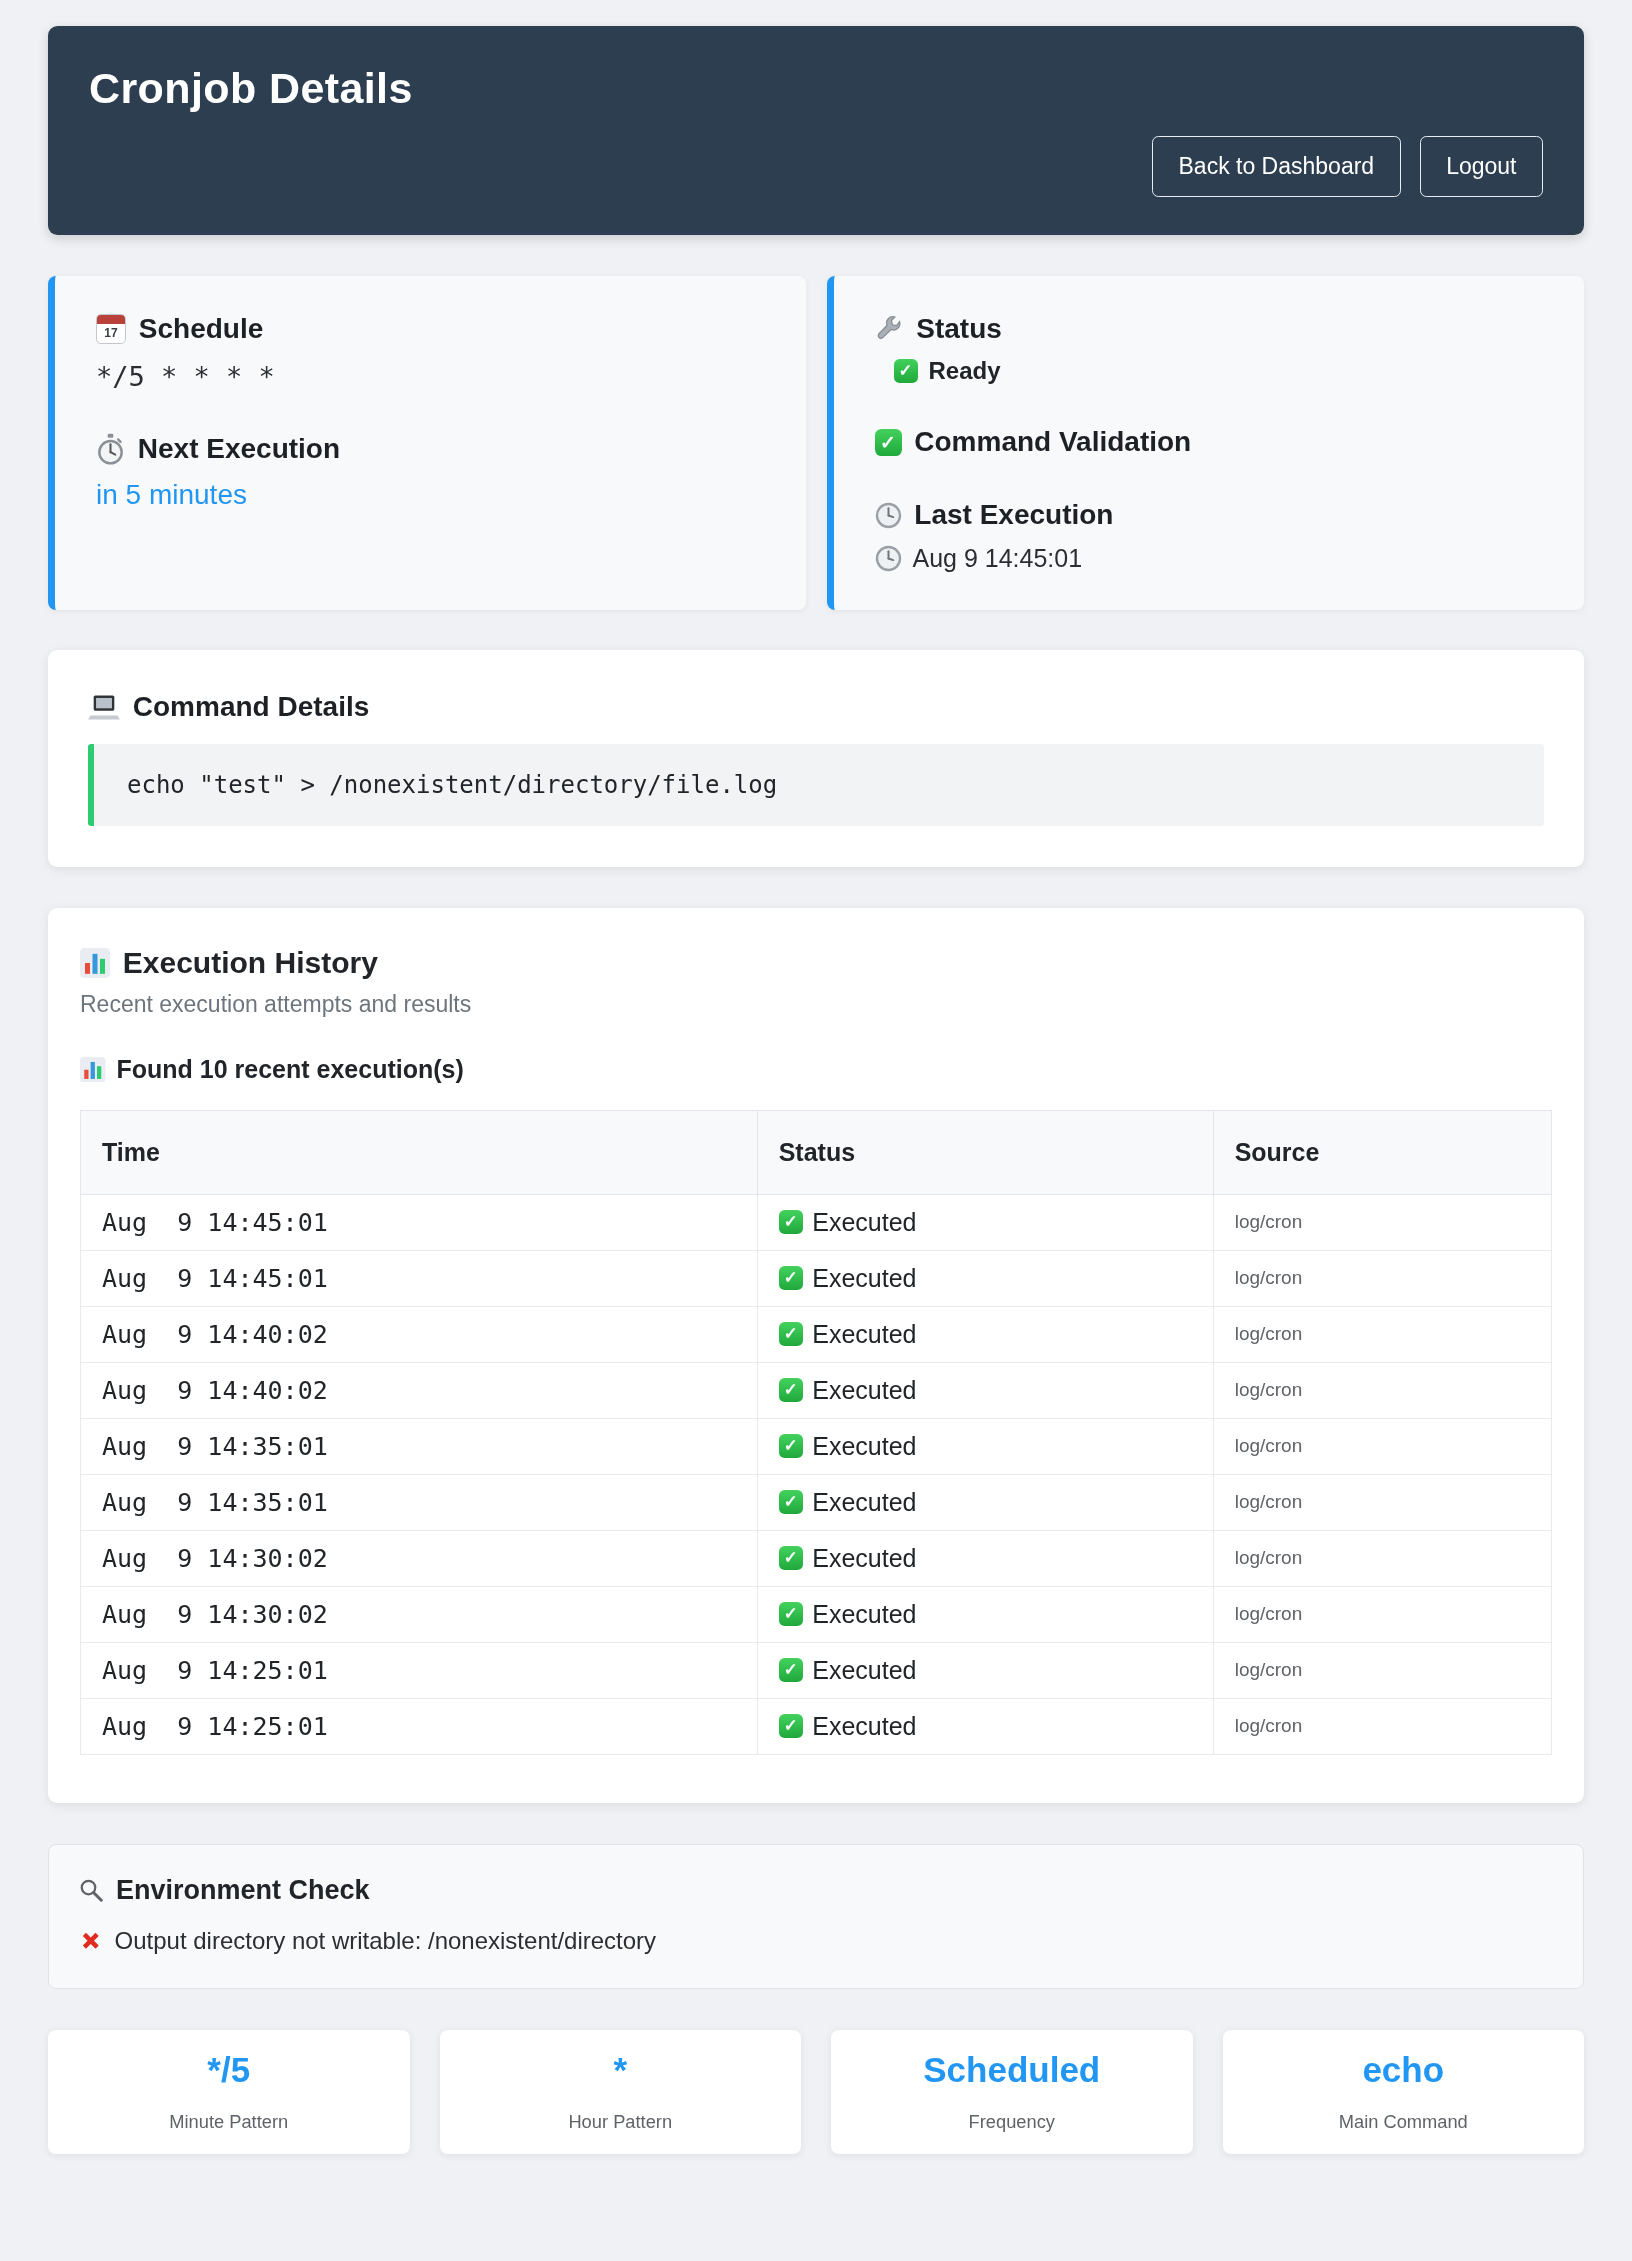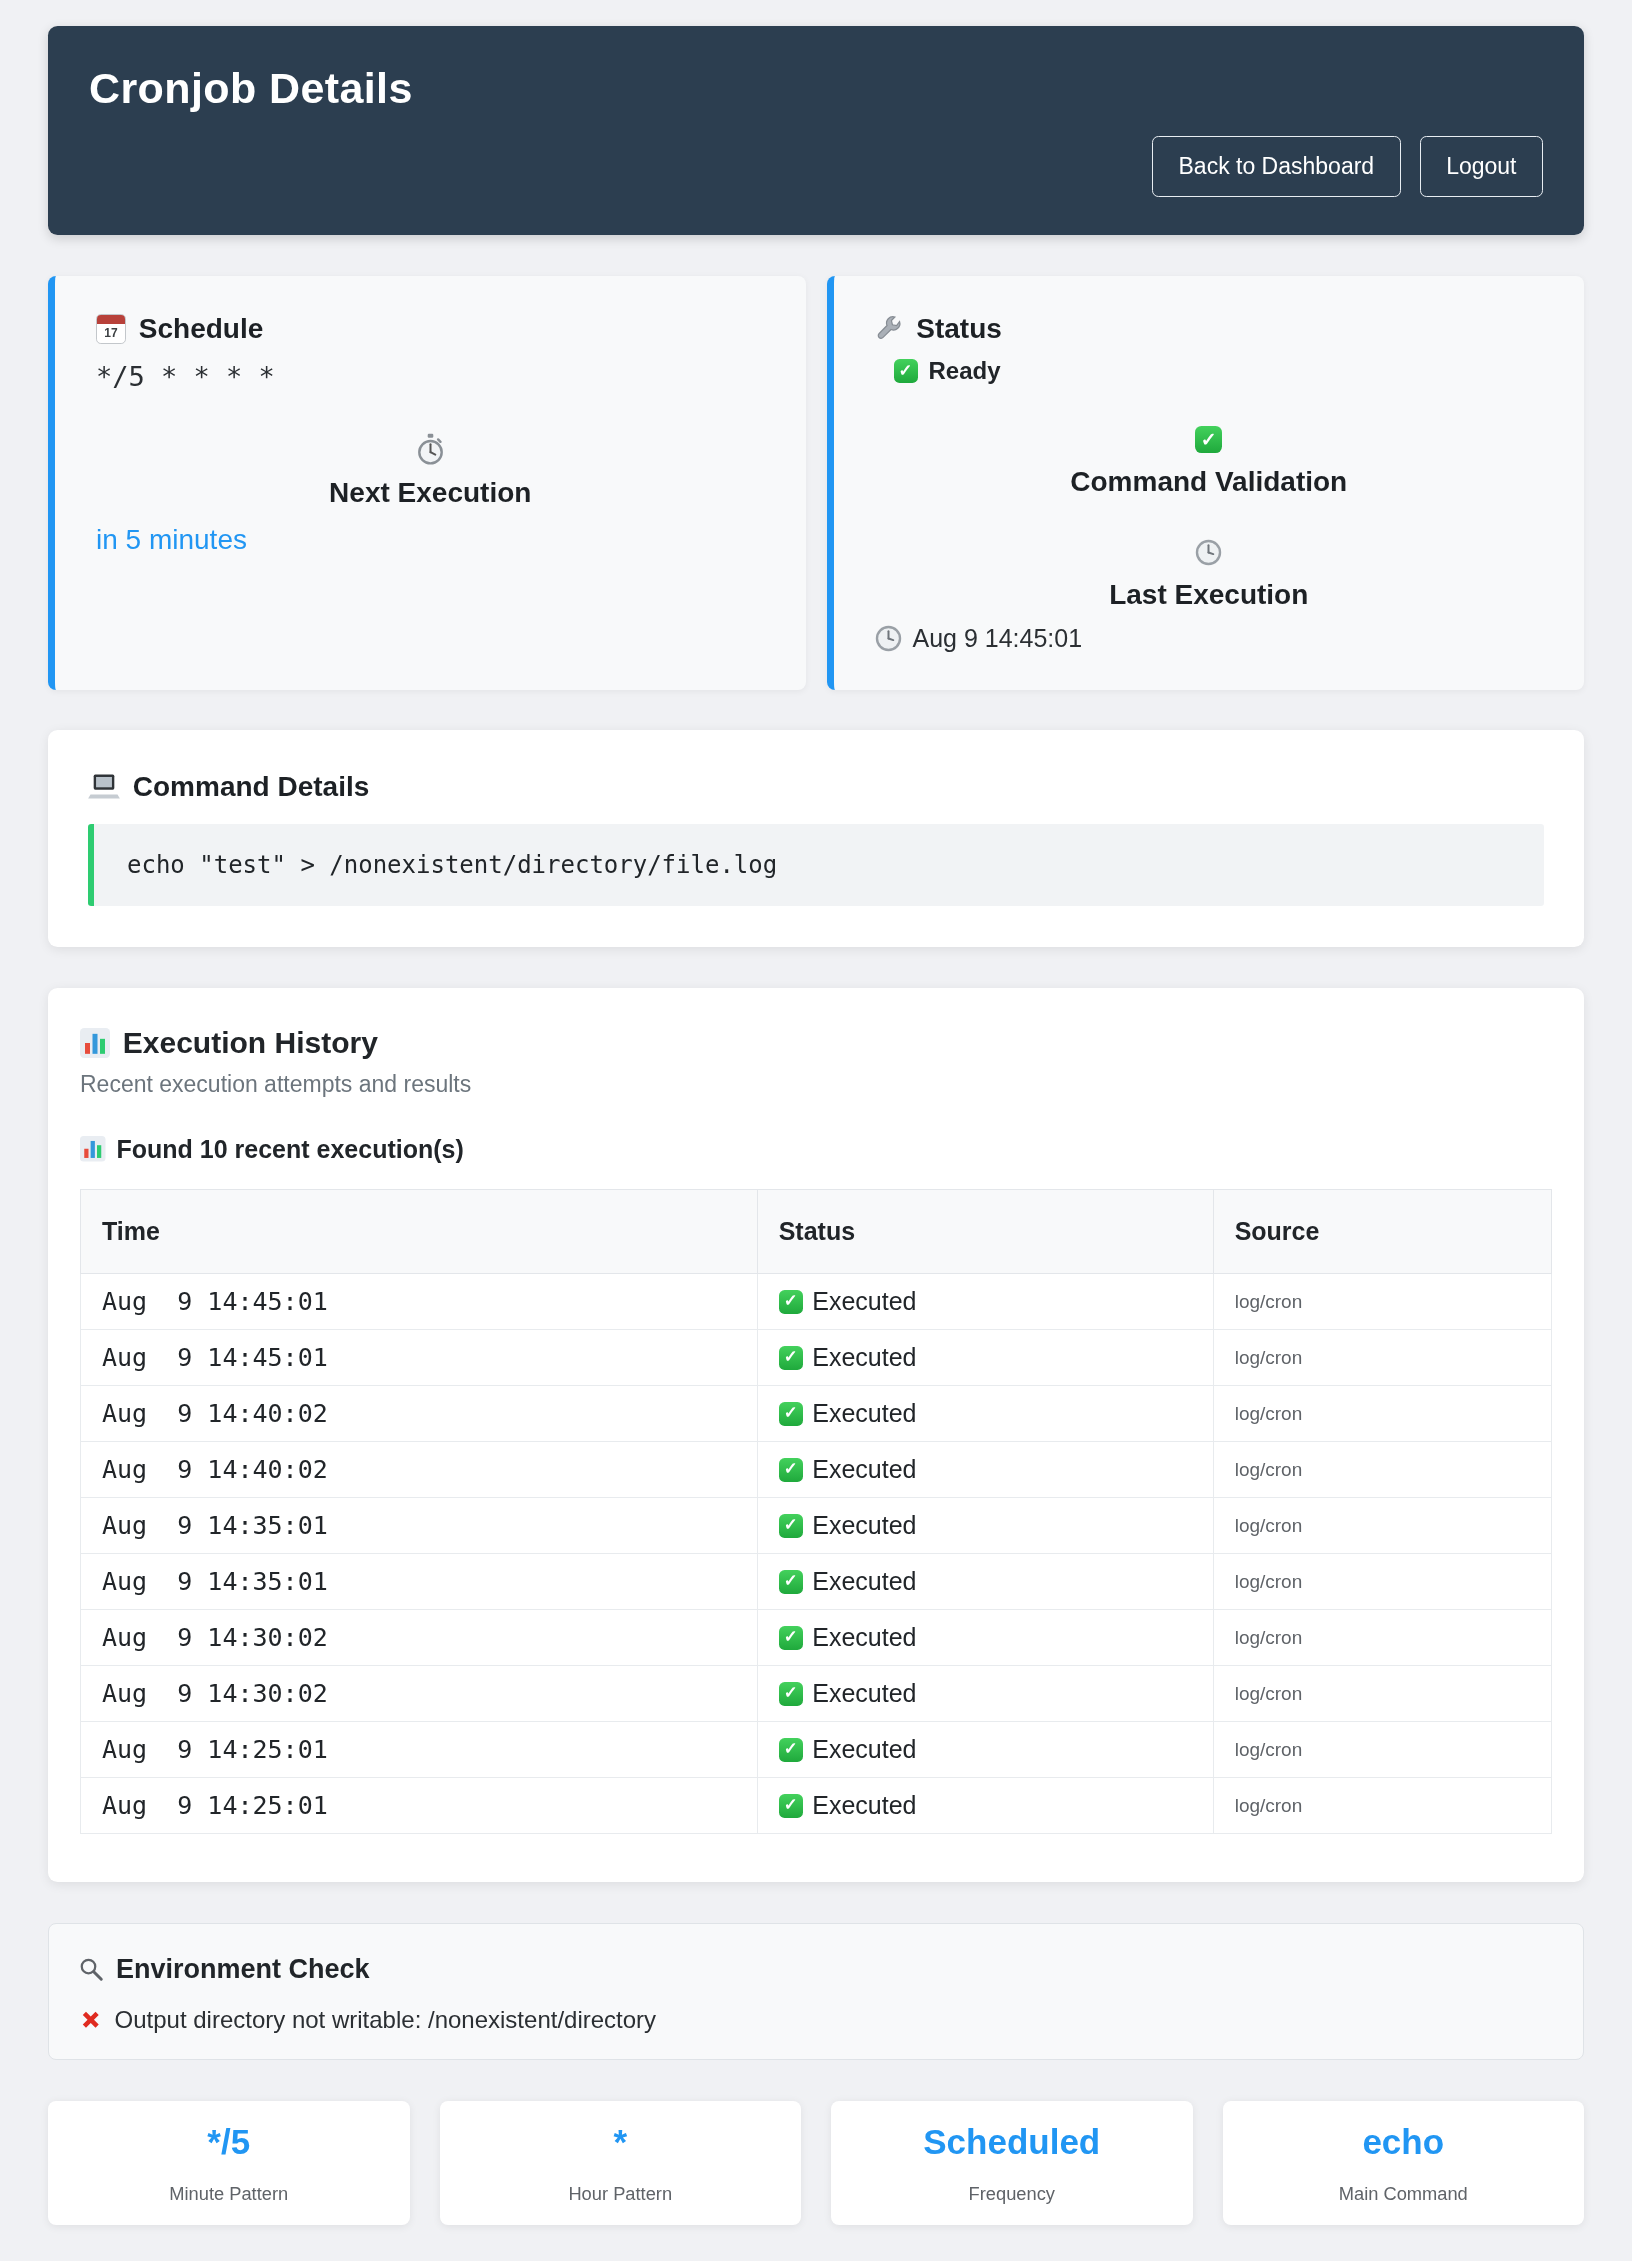--- a/index.html
+++ b/index.html
@@ -30,21 +30,21 @@
   .info-row { display: flex; gap: 21px; margin-top: 41px; }
   .info-card {
     flex: 1; background: #f8f9fa; border-left: 7.2px solid #2196f3;
     border-radius: 8px; padding: 37px 41px; min-height: 312px;
     box-shadow: 0 1.6px 6.4px rgba(0,0,0,.05);
   }
   .card-heading {
     display: flex; align-items: center; gap: 12.8px;
     font-size: 28px; font-weight: bold; color: #1d2125;
   }
-  .group-gap { margin-top: 41px; flex-direction: column; }
+  .group-gap { margin-top: 41px; }
   .cron-value { margin-top: 16px; font-family: "DejaVu Sans Mono", monospace; font-size: 27px; color: #2b2f33; }
   .next-value { margin-top: 14.3px; font-size: 28px; font-weight: normal; color: #2196f3; }
   .ready-line { margin-top: 12.8px; padding-left: 19px; display: flex; align-items: center; gap: 11px; font-size: 24px; font-weight: bold; }
   .plain-line { margin-top: 12.8px; display: flex; align-items: center; gap: 11px; font-size: 25px; color: #2b2f33; }
 
   
   .command-card {
     margin-top: 40px; background: #fff; border-radius: 9.6px;
     padding: 41px 40px; box-shadow: 0 2.4px 11px rgba(0,0,0,.08);
   }
@@ -69,21 +69,21 @@
   }
   .history-table td { padding: 12.8px 21px; border: 1.6px solid #e8ebee; height: 56px; }
   td.cell-time { font-family: "DejaVu Sans Mono", monospace; font-size: 25px; white-space: pre; }
   td.cell-status { font-size: 25px; }
   .status-flex { display: flex; align-items: center; gap: 9.6px; }
   td.cell-source { font-size: 19px; color: #5f6368; }
 
   
   .env-card {
     margin-top: 41px; background: #f8f9fa; border: 1.6px solid #dfe3e7;
-    border-radius: 8px; padding: 30px 29px 25px;
+    border-radius: 8px; padding: 30px 29px 33px;
   }
   .env-title { display: flex; align-items: center; gap: 11px; font-size: 27px; font-weight: bold; }
   .env-line { margin-top: 21px; display: flex; align-items: center; gap: 11px; font-size: 24px; color: #2b2f33; }
 
   
   .stats-row { display: flex; gap: 30px; margin-top: 41px; }
   .stat-card {
     flex: 1; background: #fff; border-radius: 8px; height: 124px;
     box-shadow: 0 1.6px 8px rgba(0,0,0,.07);
     display: flex; flex-direction: column; align-items: center; justify-content: center; gap: 21px;

